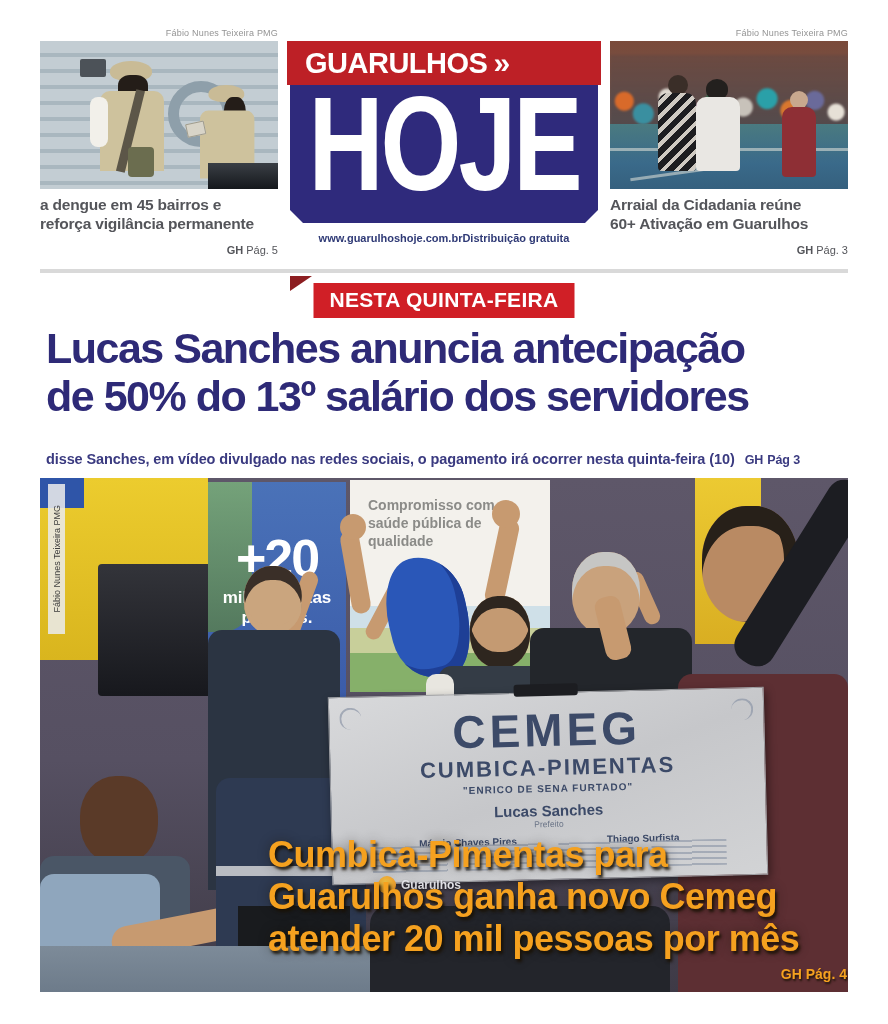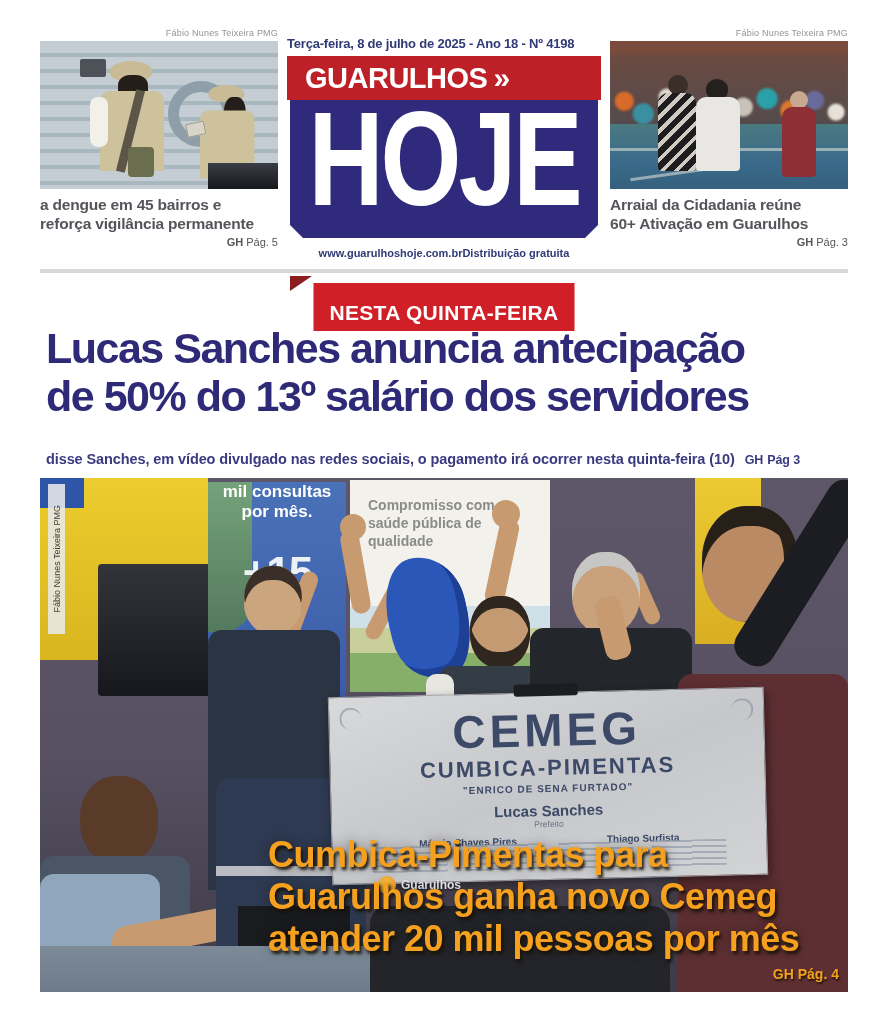--- a/index.html
+++ b/index.html
@@ -7,21 +7,21 @@
   body { font-family:"Liberation Sans", sans-serif; }
   .page { position:relative; width:888px; height:1024px; background:#fff; overflow:hidden; margin:0 auto; }
 
   
   .side-story { position:absolute; width:238px; top:28px; }
   .side-story.left { left:40px; }
   .side-story.right { left:610px; }
   .credit { font-size:9px; color:#949494; text-align:right; margin-bottom:3px; letter-spacing:.2px; }
   .side-photo { position:relative; width:238px; height:148px; overflow:hidden; }
   .side-headline { margin-top:7px; font-weight:bold; font-size:15.5px; line-height:1.22; color:#54555a; letter-spacing:-.2px; }
-  .page-ref { margin-top:2px; text-align:right; font-size:11px; color:#54555a; }
+  .page-ref { margin-top:10px; text-align:right; font-size:11px; color:#54555a; }
   .page-ref b { font-weight:bold; margin-right:3px; }
 
   
   .wall { position:absolute; inset:0; background:repeating-linear-gradient(180deg,#c3cdd3 0 12px,#a9b7bf 12px 16px); }
   .wall-ring { position:absolute; left:128px; top:40px; width:66px; height:66px; border:11px solid #8e9faa; border-radius:50%; }
   .mailbox { position:absolute; left:40px; top:18px; width:26px; height:18px; background:#4c5258; border-radius:2px; }
   .agent { position:absolute; }
   .agent .cap { position:absolute; left:10px; top:0; width:42px; height:20px; background:#c9bb96; border-radius:50% 50% 40% 40%; }
   .agent .hair { position:absolute; left:18px; top:14px; width:30px; height:26px; background:#241d18; border-radius:40%; }
   .agent .vest { position:absolute; left:0; top:30px; width:64px; height:80px; background:#cec29d; border-radius:10px 10px 0 0; }
@@ -62,21 +62,21 @@
   .logo-navybox { position:relative; margin:0 3px; height:138px; background:#2f2a7c; display:flex; align-items:flex-start; justify-content:center;
     clip-path:polygon(0 0,100% 0,100% calc(100% - 13px),calc(100% - 13px) 100%,13px 100%,0 calc(100% - 13px)); }
   .logo-hoje { color:#fff; font-weight:bold; font-size:104px; letter-spacing:-3px; transform:scale(1,1.28); }
   .logo-tail { position:absolute; left:3px; top:240px; width:0; height:0; border-top:15px solid #8c1d20; border-right:22px solid transparent; }
   .logo-footer { display:flex; justify-content:center; margin-top:9px; font-size:11px; font-weight:bold; color:#2f3a76; }
 
   .divider { position:absolute; left:40px; top:269px; width:808px; height:4px; background:#d9d9d9; }
 
   
   .badge { position:absolute; top:283px; left:50%; transform:translateX(-50%); background:#d01f26; color:#fff;
-    font-weight:bold; font-size:21px; letter-spacing:.3px; padding:18px 16px 6px; white-space:nowrap; }
+    font-weight:bold; font-size:21px; letter-spacing:.3px; padding:5px 16px 6px; white-space:nowrap; }
   .lead-headline { position:absolute; left:46px; top:325px; width:800px; color:#2e2a77; font-weight:bold;
     font-size:43px; line-height:1.11; letter-spacing:-1.5px; }
   .lead-deck { position:absolute; left:46px; top:431px; width:800px; color:#3a3a80; font-weight:bold;
     font-size:14.5px; line-height:1.3; letter-spacing:-.1px; }
   .lead-deck .deck-ref { font-size:12.5px; margin-left:10px; white-space:nowrap; }
   .lead-deck .deck-ref b { margin-right:4px; }
 
   
   .main-photo { position:absolute; left:40px; top:478px; width:808px; height:514px; overflow:hidden; background:#5e5769; }
   .mp-bg { position:absolute; inset:0; background:linear-gradient(180deg,#5e5769 0%,#565062 55%,#3e3a46 100%); }
@@ -126,21 +126,21 @@
   .gwl-sun { width:18px; height:18px; border-radius:50%; background:radial-gradient(circle at 40% 40%,#ffd34d,#f08a1d); }
   .gwl-text { color:#e8e8ee; font-weight:bold; font-size:12px; text-shadow:0 1px 2px rgba(0,0,0,.6); }
 
   .mp-credit { position:absolute; left:8px; top:6px; width:17px; height:150px; background:rgba(233,233,233,.88);
     display:flex; align-items:center; justify-content:center; }
   .mp-credit span { writing-mode:vertical-rl; transform:rotate(180deg); font-size:9px; color:#3c3c3c; white-space:nowrap; }
 
   .mp-overlay { position:absolute; left:228px; bottom:32px; width:586px; color:#f5a11f; font-weight:bold;
     font-size:36px; line-height:1.17; letter-spacing:-.5px;
     text-shadow:2px 3px 3px rgba(25,18,5,.9), 0 0 12px rgba(25,18,5,.45); }
-  .mp-overlay-ref { position:absolute; right:9px; bottom:10px; color:#f5a11f; font-weight:bold; font-size:14px;
+  .mp-overlay-ref { position:absolute; right:1px; bottom:10px; color:#f5a11f; font-weight:bold; font-size:14px;
     text-shadow:1px 2px 2px rgba(25,18,5,.9); }
   .mp-overlay-ref b { margin-right:4px; }
 </style>
 </head>
 <body>
 
 <div class="page">
 
   <article class="side-story left">
     <div class="credit">Fábio Nunes Teixeira PMG</div>
@@ -167,21 +167,20 @@
     <h2 class="side-headline">
       <div>a dengue em 45 bairros e</div>
       <div>reforça vigilância permanente</div>
     </h2>
     <div class="page-ref">
       <b>GH</b><span>Pág. 5</span>
     </div>
   </article>
 
   <header class="masthead">
-    <div class="dateline">Terça-feira, 8 de julho de 2025 - Ano 18 - Nº 4198</div>
     <div class="logo-redband">
       <span class="logo-guarulhos">GUARULHOS</span>
       <span class="logo-arrows">»</span>
     </div>
     <div class="logo-navybox">
       <span class="logo-hoje">HOJE</span>
     </div>
     <div class="logo-tail"></div>
     <div class="logo-footer">
       <span>www.guarulhoshoje.com.br</span>
@@ -232,20 +231,21 @@
   </p>
 
   <figure class="main-photo">
     <div class="mp-bg"></div>
     <div class="mp-yellow-left"></div>
     <div class="mp-smallblue"></div>
     <div class="mp-truck"></div>
 
     <div class="mp-banner">
       <div class="green"></div>
+      <div class="mp-plus20">+20</div>
       <div class="mp-bline">mil consultas</div>
       <div class="mp-bline">por mês.</div>
       <div class="mp-plus15">+15</div>
     </div>
 
     <div class="mp-sign">
       <div class="mp-sign-text">Compromisso com a saúde pública de qualidade</div>
       <div class="mp-park"></div>
       <div class="mp-dome"></div>
     </div>

